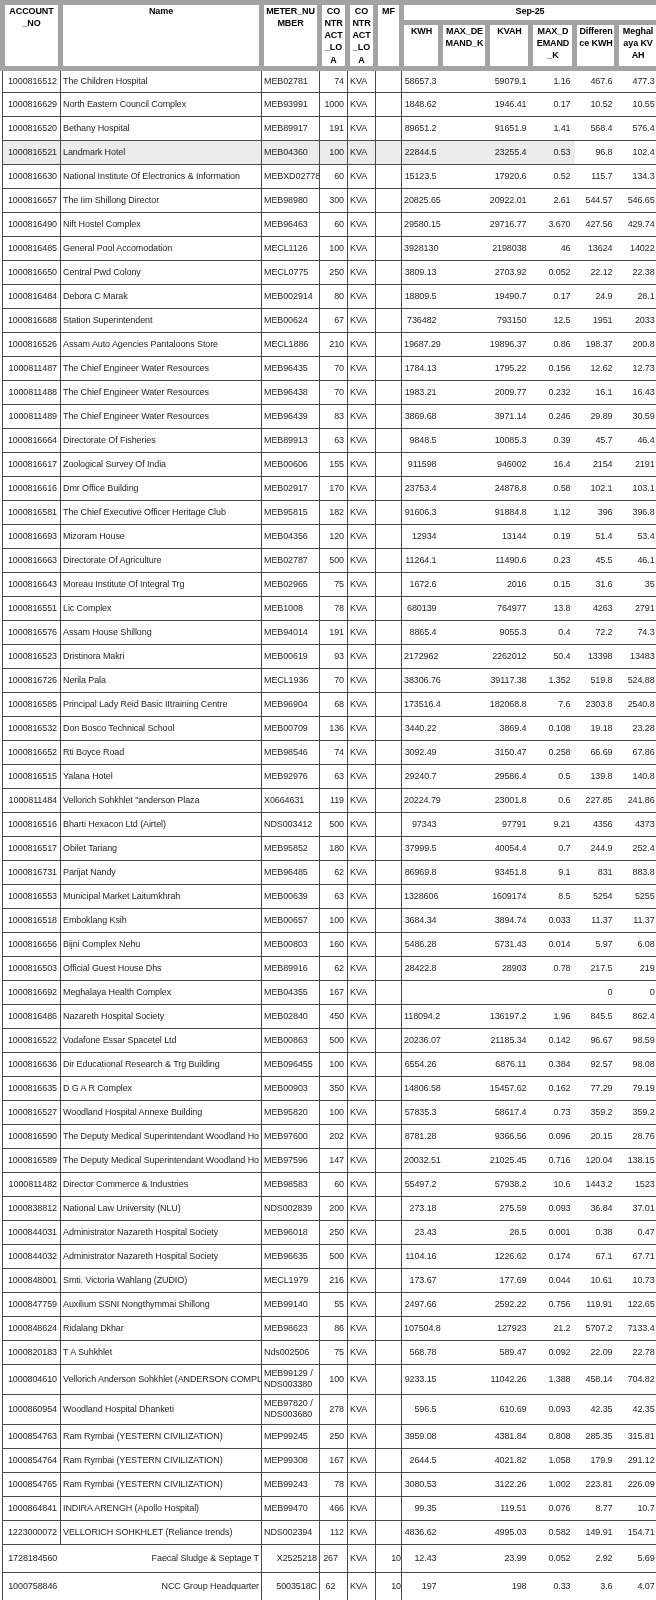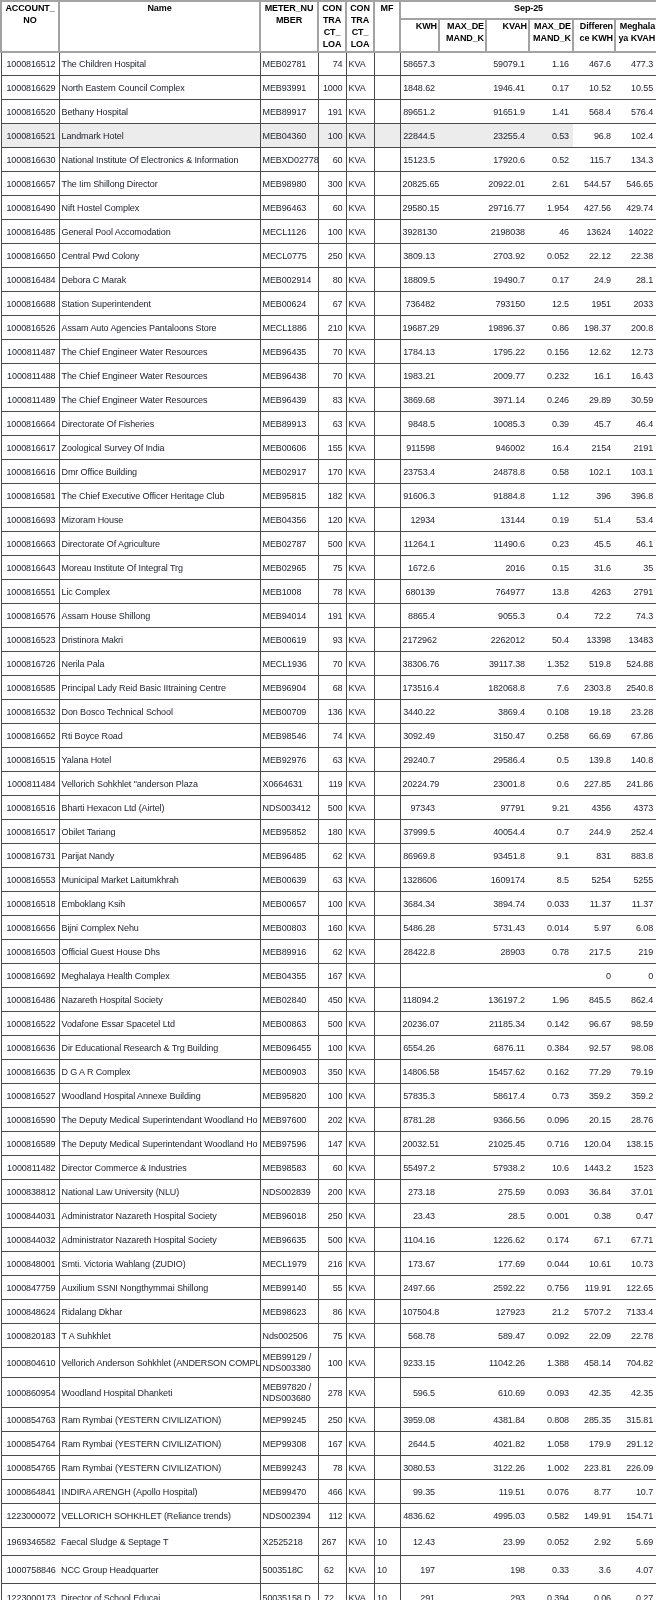--- a/index.html
+++ b/index.html
@@ -3,46 +3,46 @@
 <meta charset="utf-8">
 <style>
   html,body{margin:0;padding:0;background:#fff;width:656px;}
   body{font-family:"Liberation Sans",sans-serif;color:#1b1f27;overflow:hidden;}
   table{border-collapse:collapse;table-layout:fixed;width:656px;}
   col.w0{width:58px}col.w1{width:201px}col.w2{width:58px}col.w3{width:28px}
   col.w4{width:28px}col.w5{width:26px}col.w6{width:39px}col.w7{width:47px}
   col.w8{width:43px}col.w9{width:44px}col.w10{width:42px}col.w11{width:42px}
   th,td{font-size:9px;letter-spacing:-0.1px;padding:0 2px;overflow:hidden;box-sizing:border-box;}
   
-  th{font-weight:bold;color:#000;border:2px solid #a3a3a3;vertical-align:top;
+  th{font-weight:bold;color:#000;border:5px solid #a3a3a3;vertical-align:top;
      word-break:break-all;white-space:normal;text-align:center;line-height:1.35;}
   th.period{height:13px;line-height:13px;padding:0;}
-  tr.subrow th{text-align:right;height:28px;padding:0 1px 0 2px;}
+  tr.subrow th{text-align:center;height:28px;padding:0 1px 0 2px;}
   
   tbody tr{height:24px;}
   tbody tr.tall{height:30px;}
   tbody tr.centered{height:28px;}
   td{border-bottom:1px solid #4a4a4a;vertical-align:middle;white-space:nowrap;}
   td.c0,td.c1,td.c2,td.c3,td.c4,td.c5{border:1px solid #4a4a4a;}
   td.c6{border-left:1px solid #4a4a4a;}
   td.c0{text-align:right;padding-right:3px;}
   td.c1{text-align:left;}
   td.c2{text-align:left;}
   td.c3{text-align:right;padding-right:3px;}
   td.c4{text-align:left;}
   td.c5{text-align:right;padding-right:3px;}
   td.c6,td.c7,td.c8,td.c9,td.c10,td.c11{text-align:right;padding-right:4px;}
   tr.tall td.c2{white-space:normal;line-height:1.2;}
   tr.shaded td.c0,tr.shaded td.c1,tr.shaded td.c2,tr.shaded td.c3,tr.shaded td.c4,
   tr.shaded td.c5,tr.shaded td.c6,tr.shaded td.c7,tr.shaded td.c8,tr.shaded td.c9{background:#ececec;}
   tr.centered td.c0{text-align:center;border-right:none;padding-right:0;}
-  tr.centered td.c1{text-align:left;border-left:none;}
-  tr.centered td.c2{text-align:left;}
+  tr.centered td.c1{text-align:right;border-left:none;}
+  tr.centered td.c2{text-align:right;}
   tr.centered td.c3{text-align:center;padding-right:8px;}
-  tr.centered td.c5{text-align:center;padding-right:12px;}
+  tr.centered td.c5{padding-right:0;}
 </style>
 </head>
 <body>
 
 <div>
 <table>
   <colgroup>
     <col class="w0">
         <col class="w1">
         <col class="w2">
@@ -163,21 +163,21 @@
         <tr>
           <td class="c0">1000816490</td>
           <td class="c1">Nift Hostel Complex</td>
           <td class="c2">MEB96463</td>
           <td class="c3">60</td>
           <td class="c4">KVA</td>
           <td class="c5"></td>
           <td class="c6">29580.15</td>
           <td class="c7"></td>
           <td class="c8">29716.77</td>
-          <td class="c9">1.954</td>
+          <td class="c9">3.670</td>
           <td class="c10">427.56</td>
           <td class="c11">429.74</td>
         </tr>
         <tr>
           <td class="c0">1000816485</td>
           <td class="c1">General Pool Accomodation</td>
           <td class="c2">MECL1126</td>
           <td class="c3">100</td>
           <td class="c4">KVA</td>
           <td class="c5"></td>
@@ -924,21 +924,21 @@
           <td class="c4">KVA</td>
           <td class="c5"></td>
           <td class="c6">4836.62</td>
           <td class="c7"></td>
           <td class="c8">4995.03</td>
           <td class="c9">0.582</td>
           <td class="c10">149.91</td>
           <td class="c11">154.71</td>
         </tr>
         <tr class="centered">
-          <td class="c0">1969346582</td>
+          <td class="c0">1728184560</td>
           <td class="c1">Faecal Sludge &amp; Septage T</td>
           <td class="c2">X2525218</td>
           <td class="c3">267</td>
           <td class="c4">KVA</td>
           <td class="c5">10</td>
           <td class="c6">12.43</td>
           <td class="c7"></td>
           <td class="c8">23.99</td>
           <td class="c9">0.052</td>
           <td class="c10">2.92</td>

